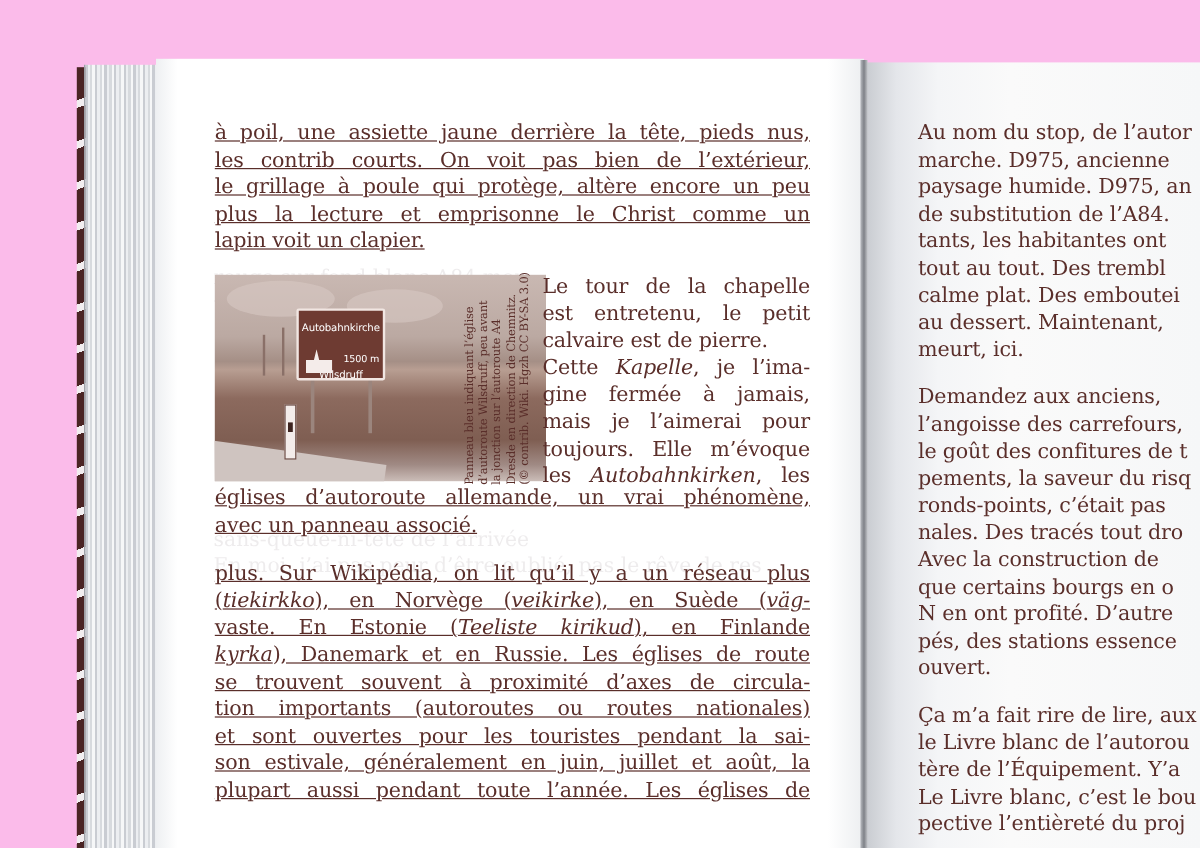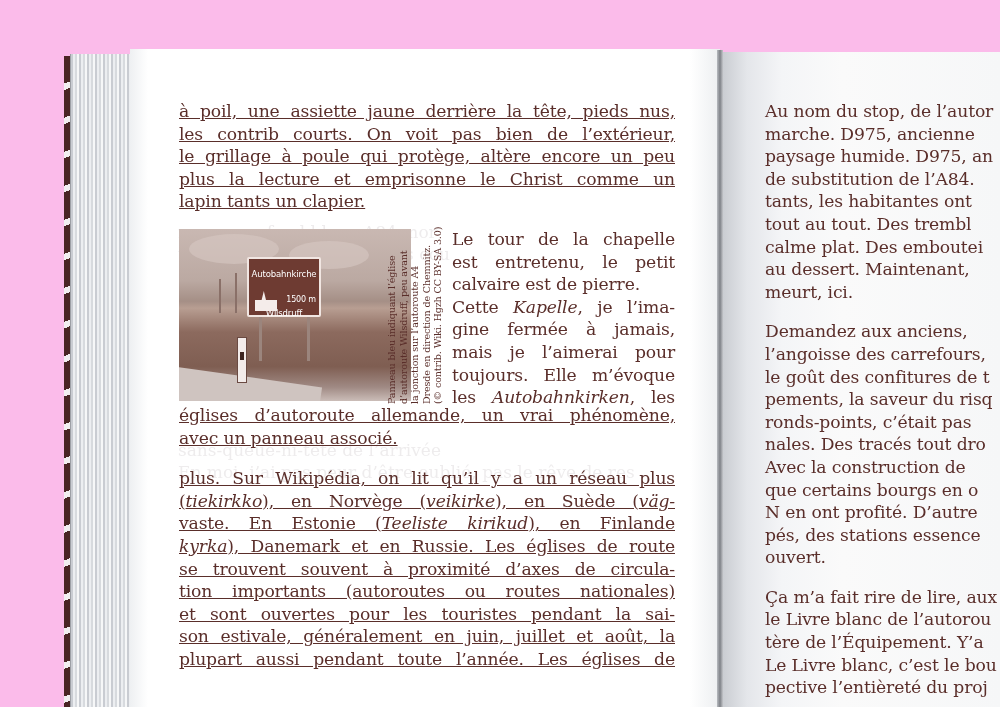--- a/index.html
+++ b/index.html
@@ -37,20 +37,21 @@
     }
     .line { white-space: nowrap; display: block; height: 22.6px; }
     .justify { text-align: justify; text-align-last: justify; }
     .left-col { position: absolute; left: 179px; top: 100px; width: 496px; text-decoration: underline; }
     .para { margin-bottom: 15px; }
     .figure-row { position: relative; height: 176px; margin-top: 14px; }
     .photo {
       position: absolute; left: 0; top: 1px; width: 232px; height: 172px;
       background: linear-gradient(180deg, #c9b8b2 0%, #bba9a2 30%, #a58f86 42%, #b89e92 46%, #8c6a5e 60%, #7f5e52 80%, #a08a84 92%, #cbbdb8 100%);
       overflow: hidden;
+      padding-left: 44px;
     }
     .cloud { position: absolute; border-radius: 50%; background: rgba(215,200,195,0.6); }
     .sign {
       position: absolute; left: 68px; top: 28px; width: 70px; height: 56px;
       background: #6e3b32; border: 2px solid #f1e6e2; border-radius: 2px;
       color: #fff; font-family: "DejaVu Sans", sans-serif; font-size: 8.5px; text-align: center;
     }
     .sign .l1 { display: block; margin-top: 4px; }
     .sign .l2 { display: block; margin-top: 16px; }
     .sign .dist { position: absolute; right: 3px; bottom: 3px; font-size: 8px; }
@@ -91,21 +92,21 @@
 <div class="ghost" style="left:178px; top:244px;">tique. Une tombe pour mes cou</div>
 <div class="ghost" style="left:178px; top:440px;">sans-queue-ni-tête de l’arrivée</div>
 <div class="ghost" style="left:178px; top:462px;">En moi, j’ai pas peur d’être oublié, pas le rêve de res</div>
 
 <div class="left-col text">
   <div class="para">
     <span class="line justify">à poil, une assiette jaune derrière la tête, pieds nus,</span>
     <span class="line justify">les contrib courts. On voit pas bien de l’extérieur,</span>
     <span class="line justify">le grillage à poule qui protège, altère encore un peu</span>
     <span class="line justify">plus la lecture et emprisonne le Christ comme un</span>
-    <span class="line">lapin tants un clapier.</span>
+    <span class="line">lapin voit un clapier.</span>
   </div>
 
   <div class="figure-row">
     <div class="photo">
       <div class="cloud" style="left:10px; top:5px; width:90px; height:30px;"></div>
       <div class="cloud" style="left:110px; top:12px; width:80px; height:28px;"></div>
       <div class="tree" style="left:40px; top:50px; height:34px;"></div>
       <div class="tree" style="left:56px; top:44px; height:40px;"></div>
       <div class="post" style="left:80px;"></div>
       <div class="post" style="left:128px;"></div>

